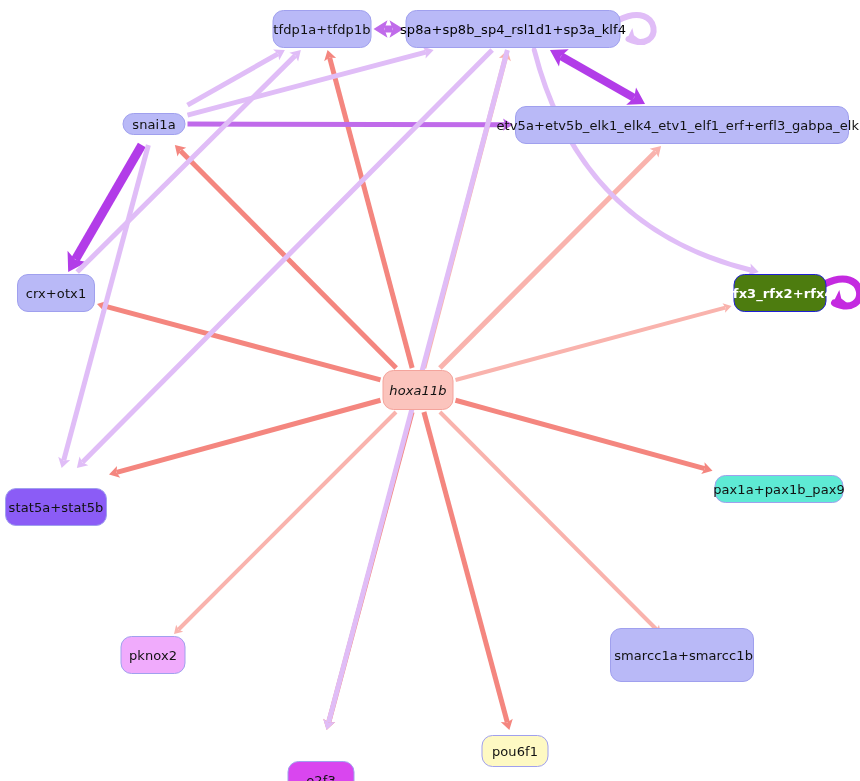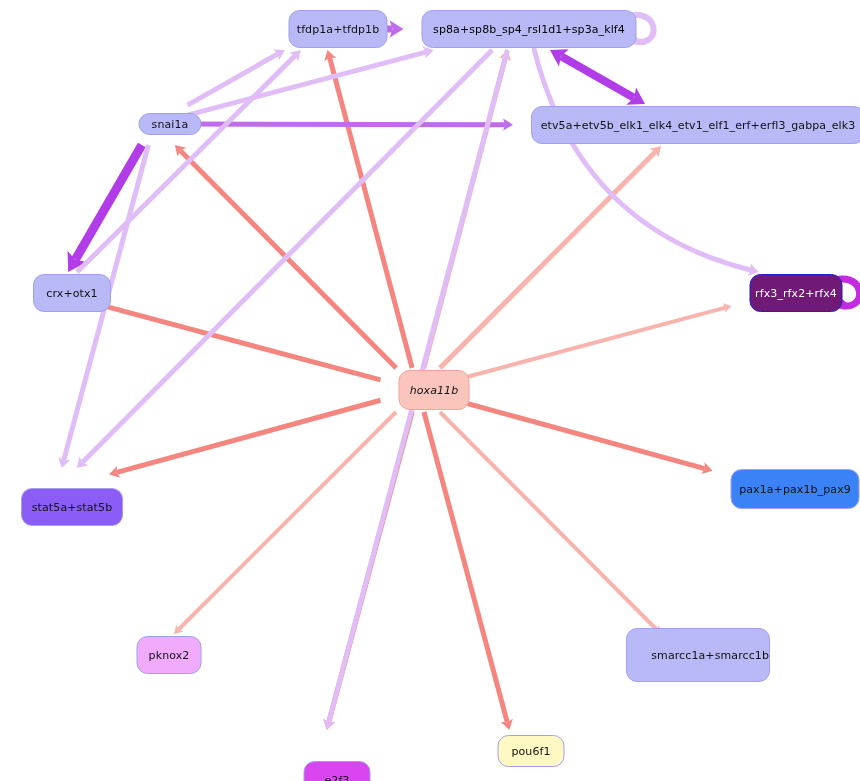--- a/index.html
+++ b/index.html
@@ -21,27 +21,26 @@
     width: 860px;
     height: 781px;
   }
   .node {
     position: absolute;
     box-sizing: border-box;
     display: flex;
     align-items: center;
     justify-content: center;
     border-radius: 11px;
-    font-size: 11px;
+    font-size: 13px;
     line-height: 1;
     white-space: nowrap;
     letter-spacing: 0.1px;
     transform: translate(-50%, -50%);
     z-index: 5;
-    margin-left: 16px;
   }
   .node-label {
     pointer-events: none;
   }
 </style>
 </head>
 <body>
 
 <div id="canvas">
   <svg id="edge-layer" xmlns="http://www.w3.org/2000/svg">
@@ -157,30 +156,30 @@
       </div>
       <div class="node" style="left: 154px; top: 124px; width: 63px; height: 22px; background: rgb(185, 185, 247); border: 1px solid rgb(160, 160, 238); color: rgb(17, 17, 17);">
         <span class="node-label">snai1a</span>
       </div>
       <div class="node" style="left: 682px; top: 125px; width: 334px; height: 38px; background: rgb(185, 185, 247); border: 1px solid rgb(160, 160, 238); color: rgb(17, 17, 17);">
         <span class="node-label">etv5a+etv5b_elk1_elk4_etv1_elf1_erf+erfl3_gabpa_elk3</span>
       </div>
       <div class="node" style="left: 56px; top: 293px; width: 78px; height: 38px; background: rgb(185, 185, 247); border: 1px solid rgb(160, 160, 238); color: rgb(17, 17, 17);">
         <span class="node-label">crx+otx1</span>
       </div>
-      <div class="node" style="left: 780px; top: 293px; width: 93px; height: 38px; background: #701a75; border: 1px solid rgb(31, 31, 214); color: rgb(255, 255, 255);">
+      <div class="node" style="left: 780px; top: 293px; width: 93px; height: 38px; background: #4d7c0f; border: 1px solid rgb(31, 31, 214); color: rgb(255, 255, 255); font-weight: bold;">
         <span class="node-label">rfx3_rfx2+rfx4</span>
       </div>
       <div class="node" style="left: 418px; top: 390px; width: 71px; height: 40px; background: rgb(251, 196, 189); border: 1px solid rgb(244, 164, 156); color: rgb(17, 17, 17); font-style: italic;">
         <span class="node-label">hoxa11b</span>
       </div>
       <div class="node" style="left: 56px; top: 507px; width: 102px; height: 38px; background: #8b5cf6; border: 1px solid rgb(160, 160, 238); color: rgb(17, 17, 17); align-items: center;">
         <span class="node-label">stat5a+stat5b</span>
       </div>
-      <div class="node" style="left: 779px; top: 489px; width: 129px; height: 40px; background: #3b82f6; border: 1px solid rgb(160, 160, 238); color: rgb(17, 17, 17);">
+      <div class="node" style="left: 779px; top: 489px; width: 129px; height: 28px; background: #5eead4; border: 1px solid rgb(160, 160, 238); color: rgb(17, 17, 17);">
         <span class="node-label">pax1a+pax1b_pax9</span>
       </div>
       <div class="node" style="left: 153px; top: 655px; width: 65px; height: 38px; background: #f0abfc; border: 1px solid rgb(160, 160, 238); color: rgb(17, 17, 17); align-items: center;">
         <span class="node-label">pknox2</span>
       </div>
       <div class="node" style="left: 682px; top: 655px; width: 144px; height: 54px; background: rgb(185, 185, 247); border: 1px solid rgb(160, 160, 238); color: rgb(17, 17, 17); justify-content: flex-end;">
         <span class="node-label">smarcc1a+smarcc1b</span>
       </div>
       <div class="node" style="left: 321px; top: 780px; width: 67px; height: 38px; background: #d946ef; border: 1px solid rgb(160, 160, 238); color: rgb(17, 17, 17);">
         <span class="node-label">e2f3</span>

